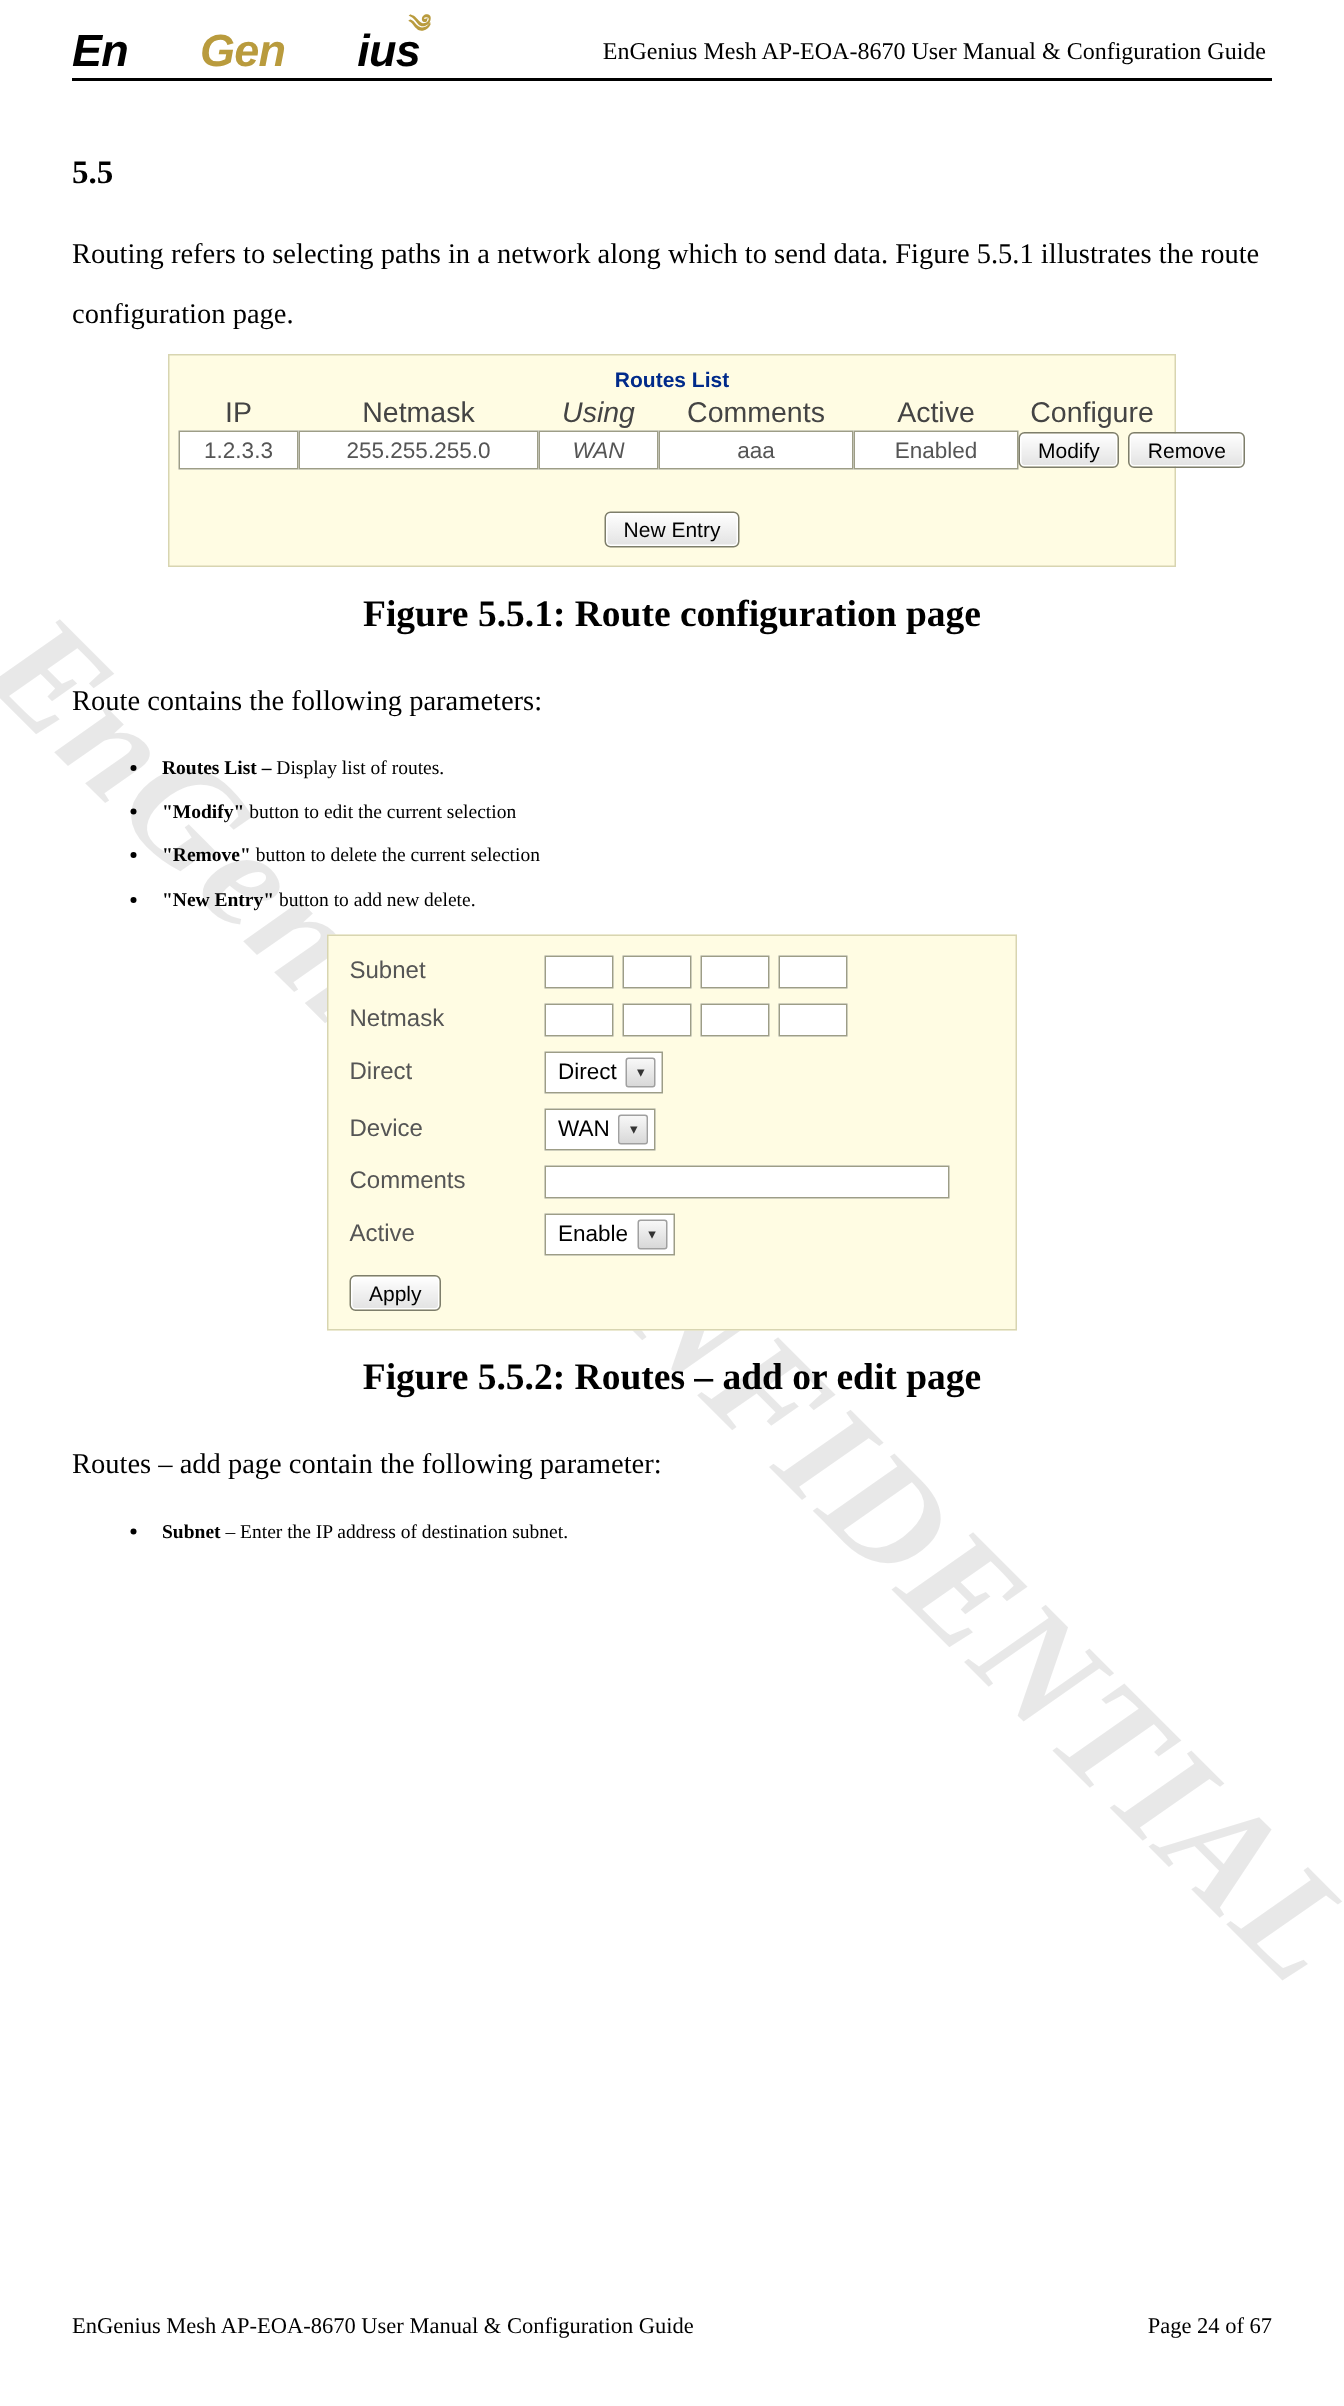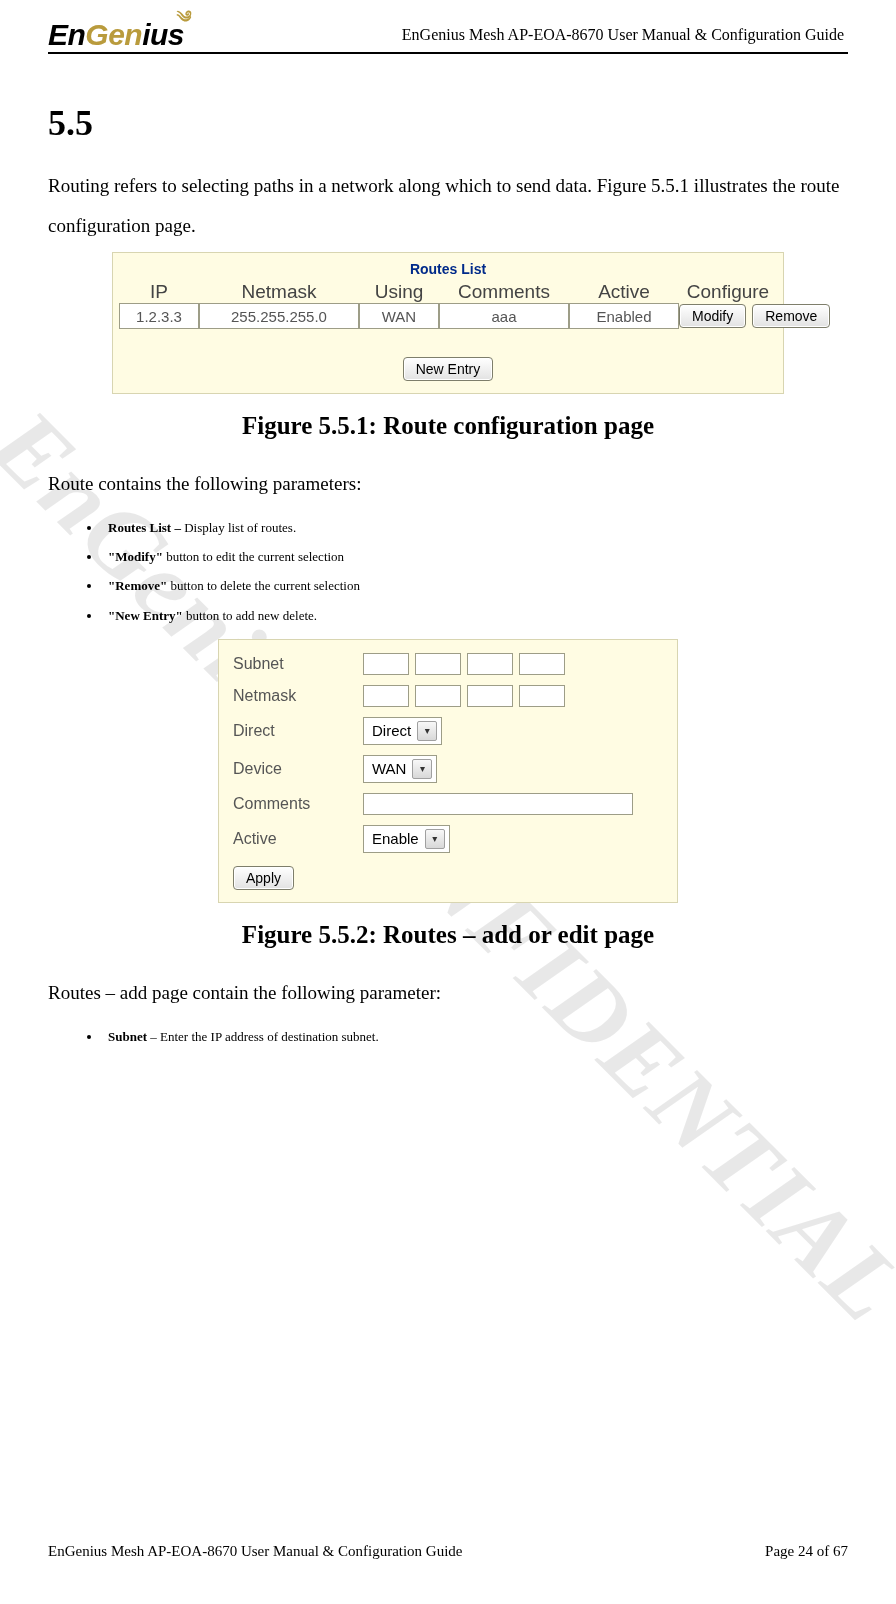--- a/index.html
+++ b/index.html
@@ -30,39 +30,40 @@
     display: flex;
     align-items: center;
     font-style: italic;
     font-weight: bold;
     font-family: "Trebuchet MS", sans-serif;
     font-size: 30px;
     color: #000;
     letter-spacing: -0.5px;
     line-height: 1;
     position: relative;
+    gap: 48px;
   }
   .logo .gold { color: #b99b3d; }
   .logo .waves {
     position: absolute;
     right: -6px;
     top: -10px;
     font-size: 16px;
     transform: rotate(-10deg);
     color: #b99b3d;
   }
   .header-title {
     font-size: 16px;
     text-align: right;
     flex: 1;
     padding-right: 4px;
   }
 
   h2.section {
-    font-size: 36px;
+    font-size: 22px;
     font-weight: bold;
     margin: 48px 0 22px 0;
     display: flex;
     gap: 24px;
   }
   .body-text {
     font-size: 19px;
     line-height: 2.1;
     margin: 0 0 6px 0;
   }
@@ -105,21 +106,21 @@
   }
   .routes-table .hdr {
     display: flex;
     font-size: 19px;
     color: #444;
     padding: 0 6px;
   }
   .routes-table .hdr div { text-align: center; }
   .col-ip      { flex: 0 0 80px; }
   .col-netmask { flex: 0 0 160px; }
-  .col-using   { flex: 0 0 80px; }
+  .col-using   { flex: 0 0 80px; font-style: italic; }
   .col-comments{ flex: 0 0 130px; }
   .col-active  { flex: 0 0 110px; }
   .col-cfg     { flex: 1 1 auto; text-align: center; }
   .routes-row {
     display: flex;
     padding: 0 6px;
     align-items: center;
     font-size: 16px;
   }
   .cell {

